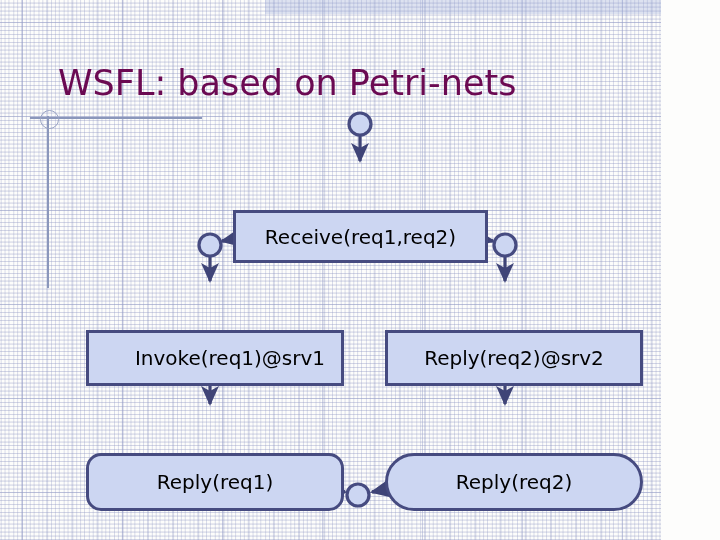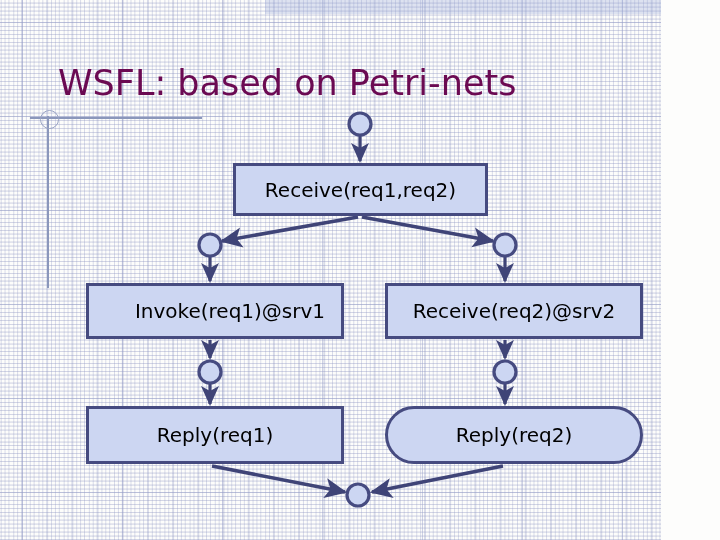--- a/index.html
+++ b/index.html
@@ -146,20 +146,21 @@
     background-color: #ccd6f2;
     border: 3px solid #464b80;
     box-sizing: border-box;
     display: flex;
     align-items: center;
     justify-content: center;
     color: #000000;
     font-size: 20px;
     font-family: "DejaVu Sans", "Liberation Sans", sans-serif;
     white-space: nowrap;
+    margin-top: 47px;
   }
 </style>
 </head>
 <body>
 
 <div id="slide">
 
   <div class="grid-fine"></div>
   <div class="grid-fine2"></div>
   <div class="grid-major-v"></div>
@@ -212,24 +213,24 @@
 
   <div class="act-box" style="left:233px; top:163px; width:255px; height:53px;">
     <span>Receive(req1,req2)</span>
   </div>
 
   <div class="act-box" style="left:86px; top:283px; width:258px; height:56px;padding-left:30px;">
     <span>Invoke(req1)@srv1</span>
   </div>
 
   <div class="act-box" style="left:385px; top:283px; width:258px; height:56px;">
-    <span>Receive(req2)@srv2</span>
-  </div>
-
-  <div class="act-box" style="left:86px; top:406px; width:258px; height:58px;">
+    <span>Reply(req2)@srv2</span>
+  </div>
+
+  <div class="act-box" style="left:86px; top:406px; width:258px; height:58px;border-radius:15px;">
     <span>Reply(req1)</span>
   </div>
 
   <div class="act-box" style="left:385px; top:406px; width:258px; height:58px;border-radius:29px;">
     <span>Reply(req2)</span>
   </div>
 
 </div>
 
 </body></html>

